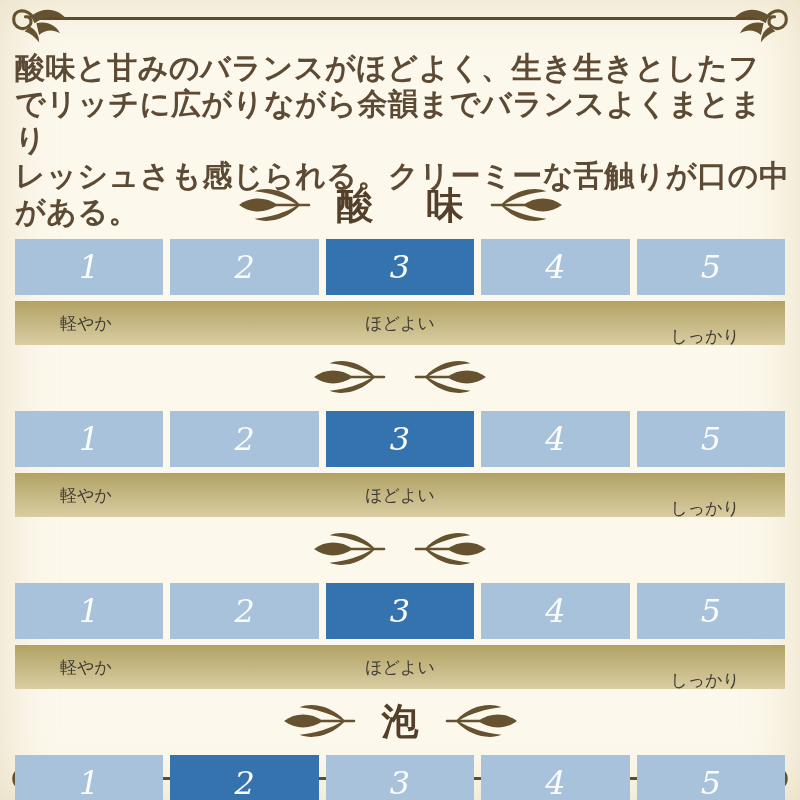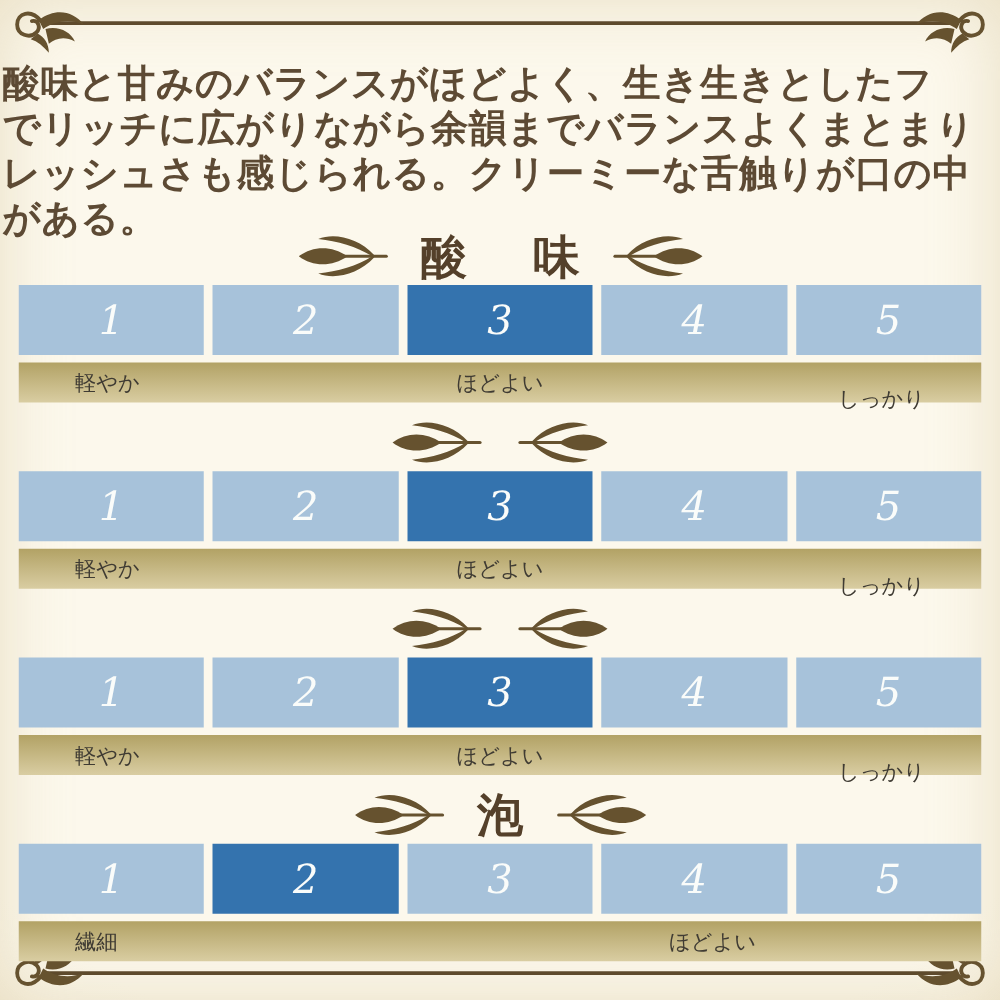--- a/index.html
+++ b/index.html
@@ -21,46 +21,46 @@
   .rule{position:absolute;left:37px;right:37px;height:3px;background:var(--rule);border-radius:2px;}
   .rule.top{top:17px;}
   .rule.bottom{top:777px;}
   .corner{position:absolute;width:58px;height:42px;color:var(--ornament);}
   .corner.tl{left:11px;top:4px;}
   .corner.tr{right:11px;top:4px;transform:scaleX(-1);}
   .corner.bl{left:11px;top:752px;transform:scaleY(-1);}
   .corner.br{right:11px;top:752px;transform:scale(-1,-1);}
   
   .intro{
-    position:absolute;top:50px;left:2px;right:8px;
+    position:absolute;top:50px;left:15px;right:8px;
     color:var(--body-text);font-weight:700;font-size:30px;line-height:36px;
     letter-spacing:0.5px;
   }
   
   .scales{position:absolute;top:183px;left:0;right:0;}
   .scale + .scale{margin-top:10px;}
   .scale-head{
     height:44px;display:flex;align-items:center;justify-content:center;gap:24px;
-    margin-bottom:1px;
+    margin-bottom:12px;
   }
   .scale-title{
     font-size:37px;font-weight:700;color:var(--title-text);
     letter-spacing:8px;margin-right:-8px;line-height:1;white-space:nowrap;
   }
   .arrow{width:84px;height:38px;color:var(--ornament);flex:0 0 auto;}
   .arrow.flip{transform:scaleX(-1);}
   .cells{display:flex;gap:7px;margin:0 15px;height:56px;}
   .cell{
     flex:1;background:var(--cell);color:var(--number-text);
     display:flex;align-items:center;justify-content:center;
     font-style:italic;font-size:32px;font-family:"DejaVu Serif","Liberation Serif",serif;
   }
   .cell.selected{background:var(--cell-selected);}
   .labels{
-    margin:6px 15px 0;height:32px;
+    margin:6px 15px 0;height:44px;
     background:linear-gradient(180deg,var(--bar-top),var(--bar-bottom));
     display:flex;align-items:center;padding:0 45px;
     font-family:"DejaVu Sans","Liberation Sans",sans-serif;
     font-size:17px;color:var(--label-text);
   }
   .lab{flex:1;white-space:nowrap;}
   .lab.left{text-align:left;}
   .lab.center{text-align:center;}
   .lab.right{text-align:right;margin-top:26px;}
   .hidden-defs{position:absolute;width:0;height:0;overflow:hidden;}

